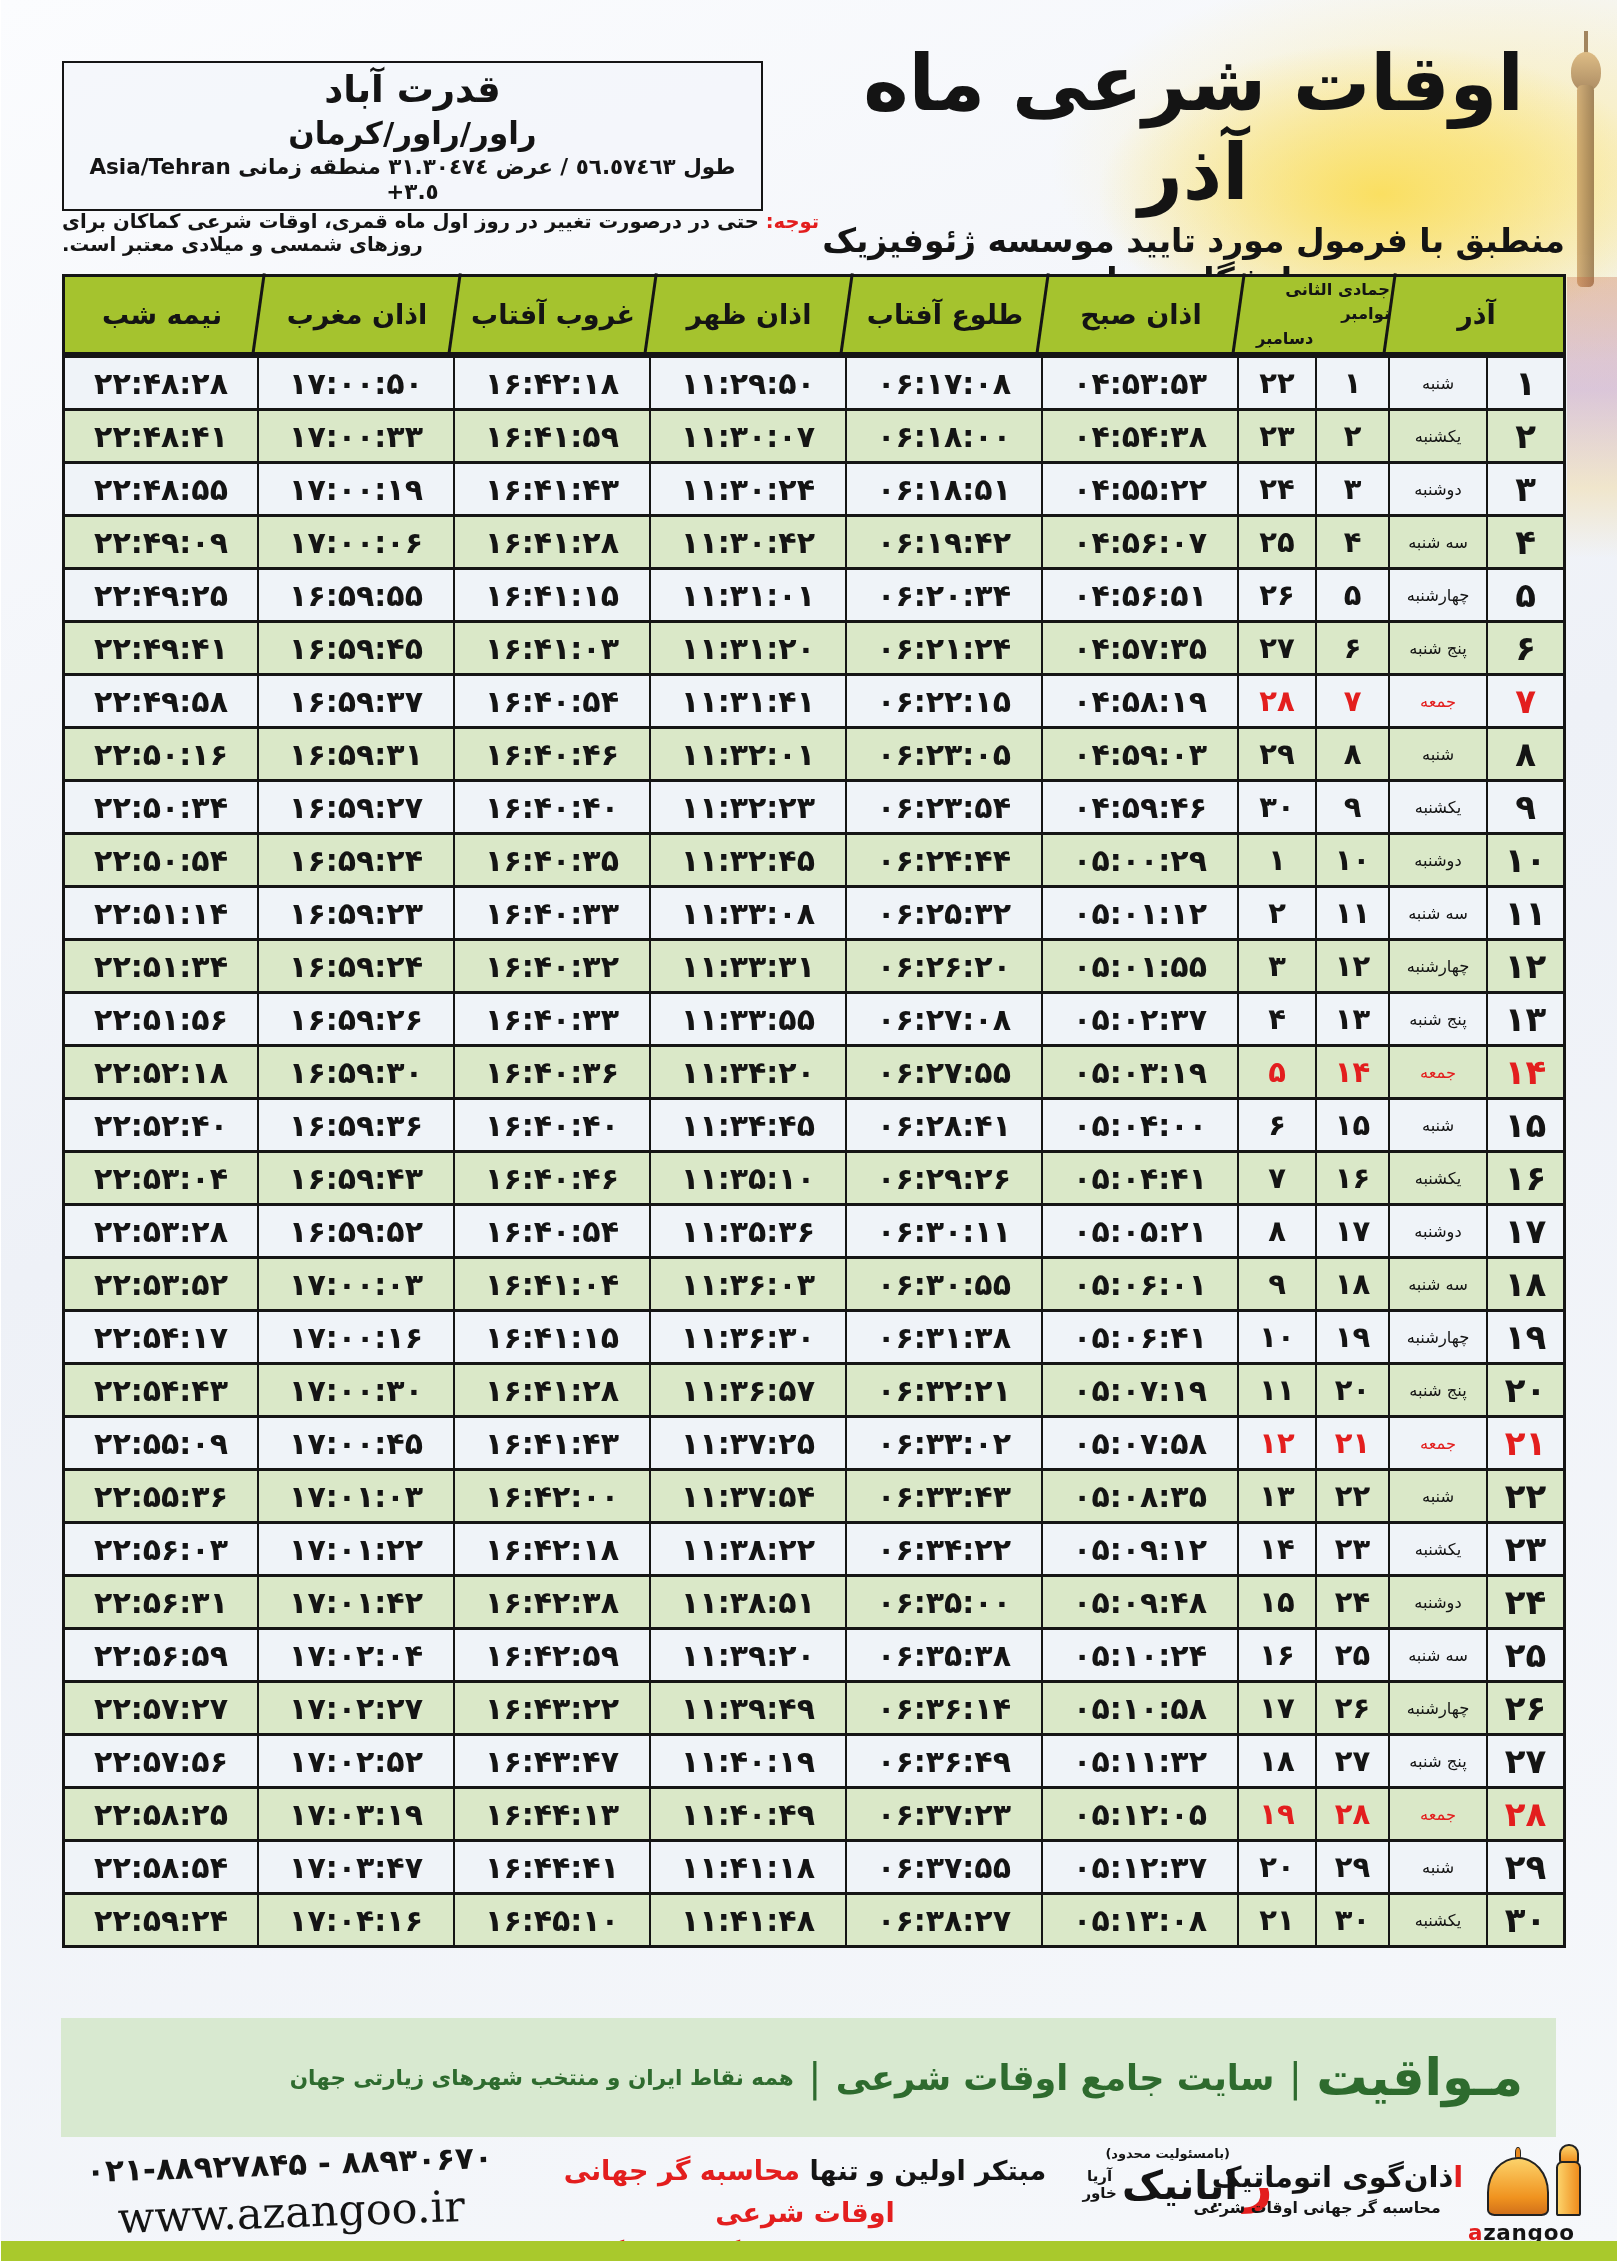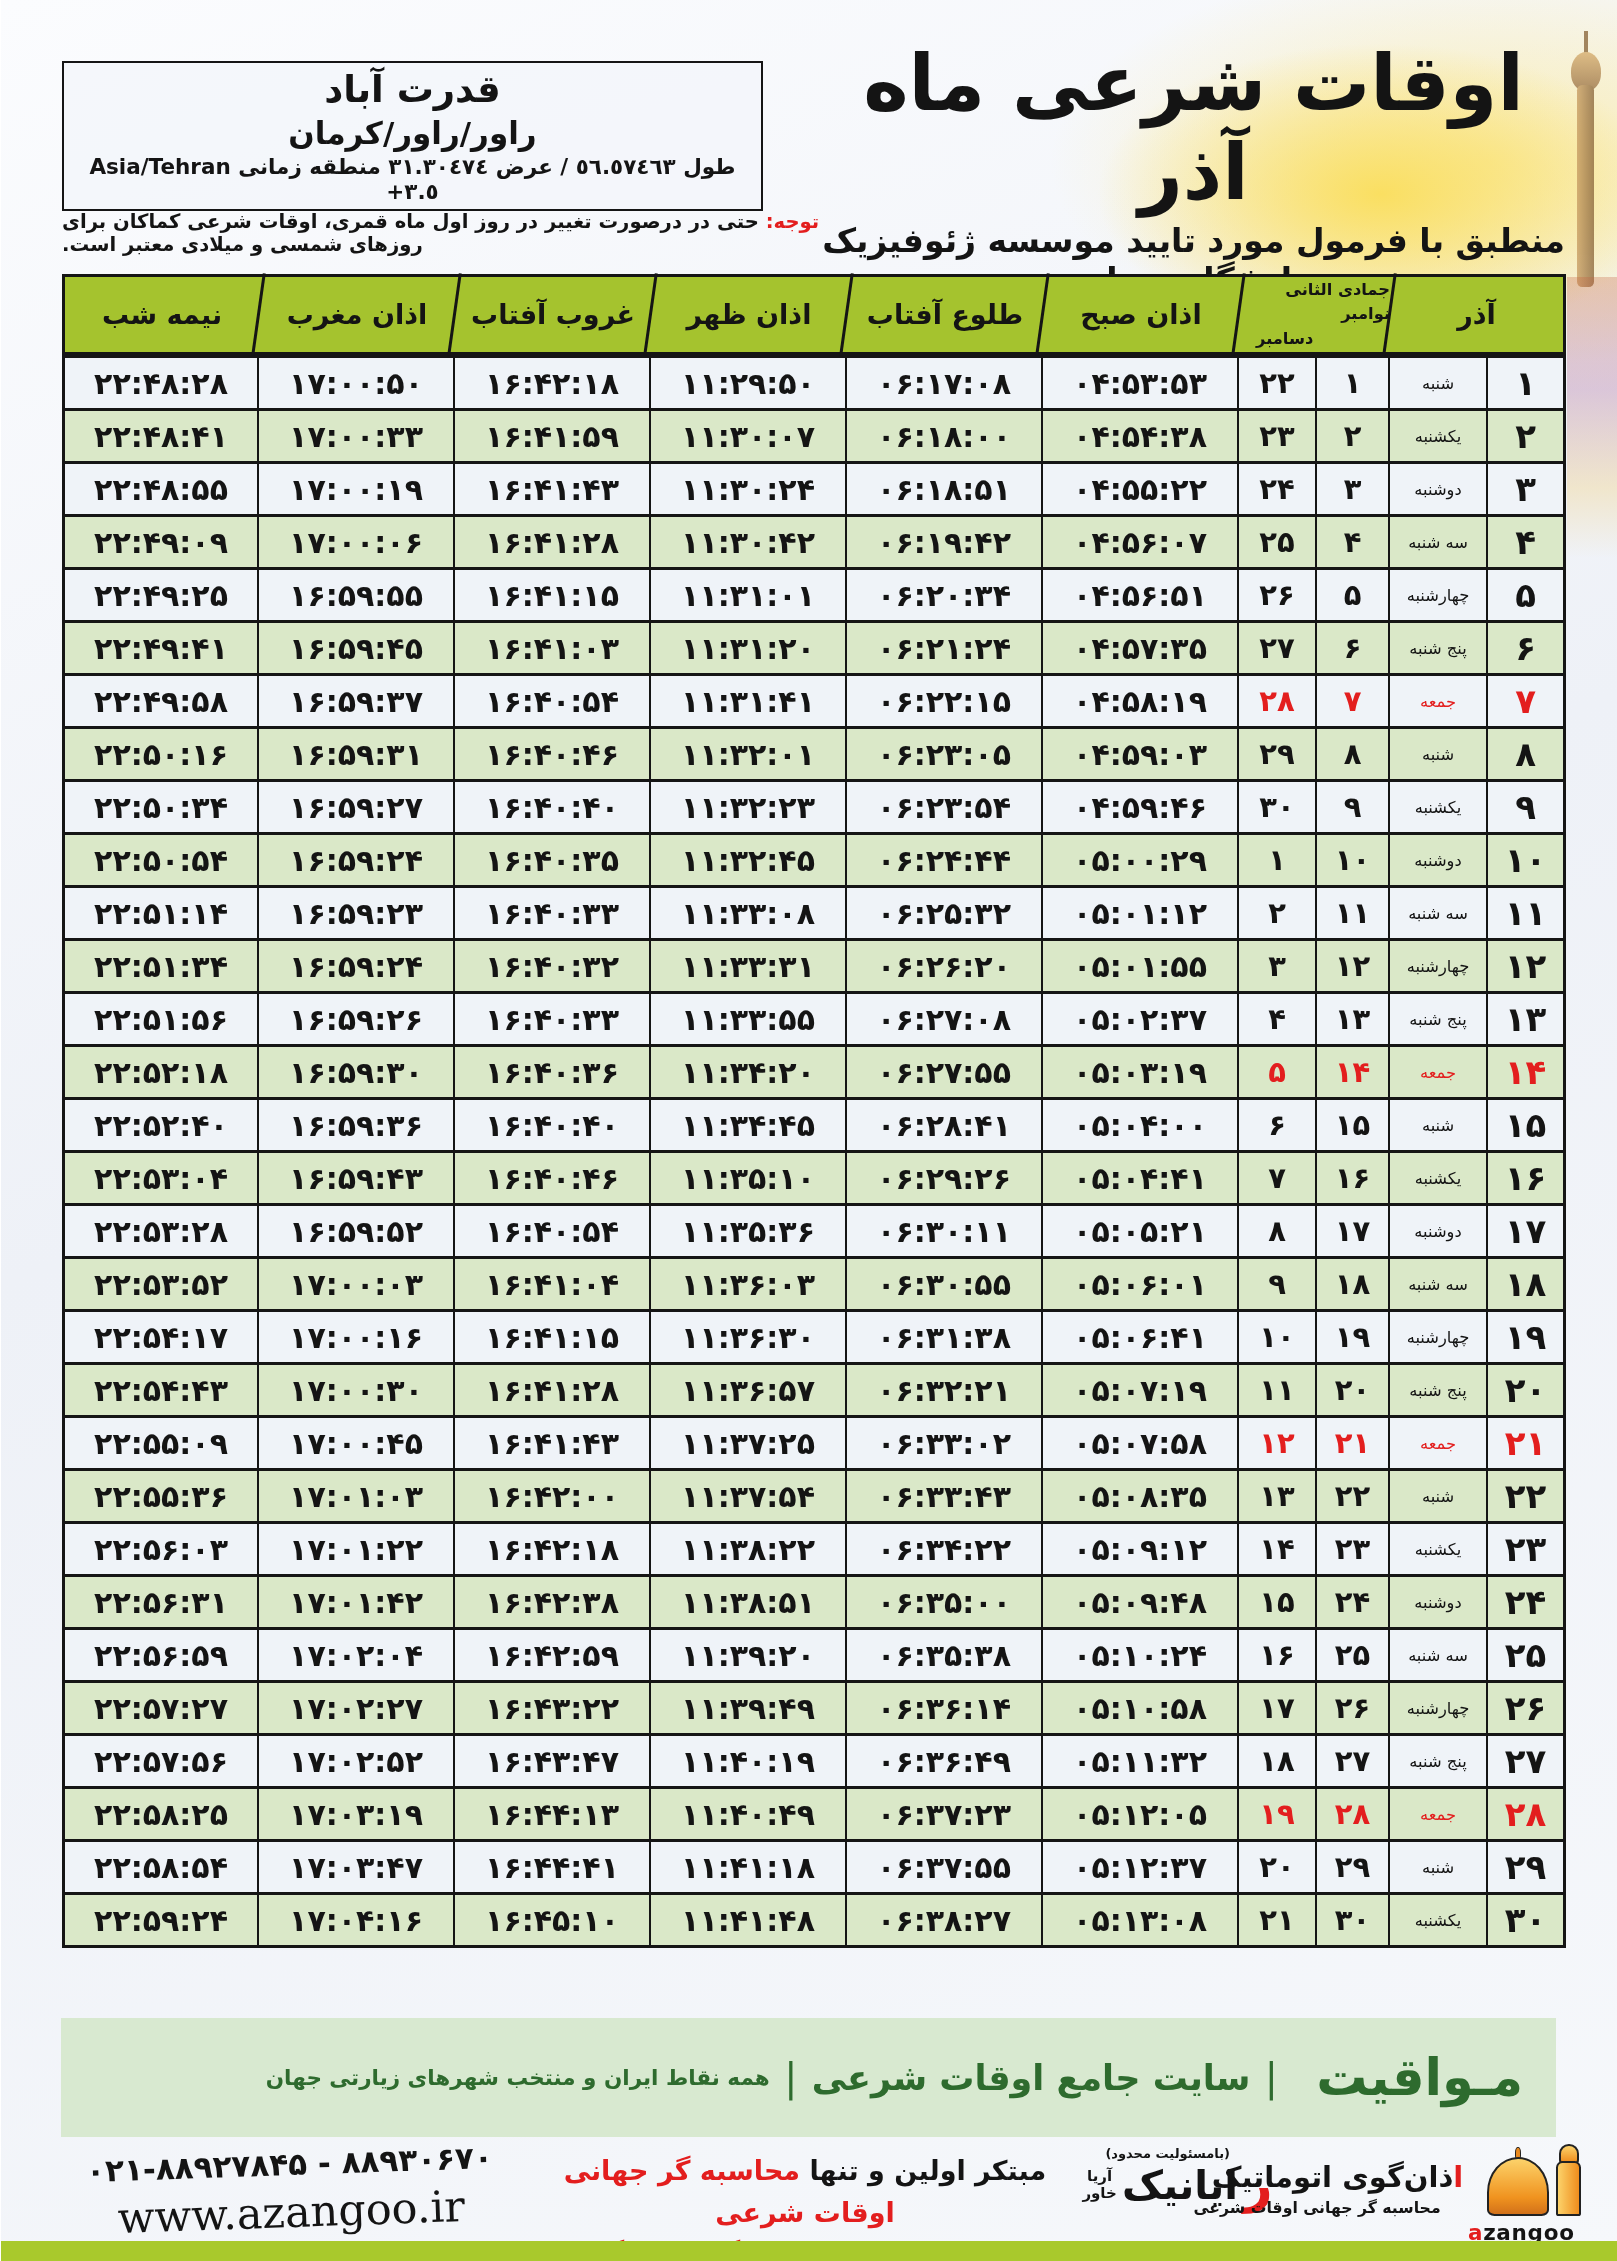--- a/index.html
+++ b/index.html
@@ -88,21 +88,21 @@
   .trow.friday .c-azar, .trow.friday .c-week, .trow.friday .c-jam, .trow.friday .c-greg{color:var(--accent-red);}
 
   
   .mv-bar{
     position:absolute; left:61px; top:2018px; width:1495px; height:119px;
     background:var(--footer-bg); color:var(--footer-green);
     display:flex; align-items:center; justify-content:space-between; padding:0 33px;
   }
   .mv-domain{font-size:63px; font-weight:bold; letter-spacing:-1.3px; direction:ltr;}
   .mv-fa{direction:rtl; display:flex; align-items:center; gap:14.4px; font-weight:bold;}
-  .mv-brand{font-size:51px;margin-left:24px;}
+  .mv-brand{font-size:51px;}
   .mv-sep{font-size:39px; font-weight:normal;}
   .mv-tag1{font-size:35px;}
   .mv-tag2{font-size:21.5px;}
 
   
   .contact{position:absolute; left:62px; top:2146px; width:457px; transform:rotate(-2deg); text-align:center;}
   .phones{font-size:31px; font-weight:bold; direction:ltr;}
   .website{font-family:"DejaVu Serif", serif; font-size:43px; margin-top:5.2px; direction:ltr;}
 
   .maker{position:absolute; left:541px; top:2150px; width:528px; direction:rtl; text-align:center; font-weight:bold; font-size:27px; line-height:1.55;}

